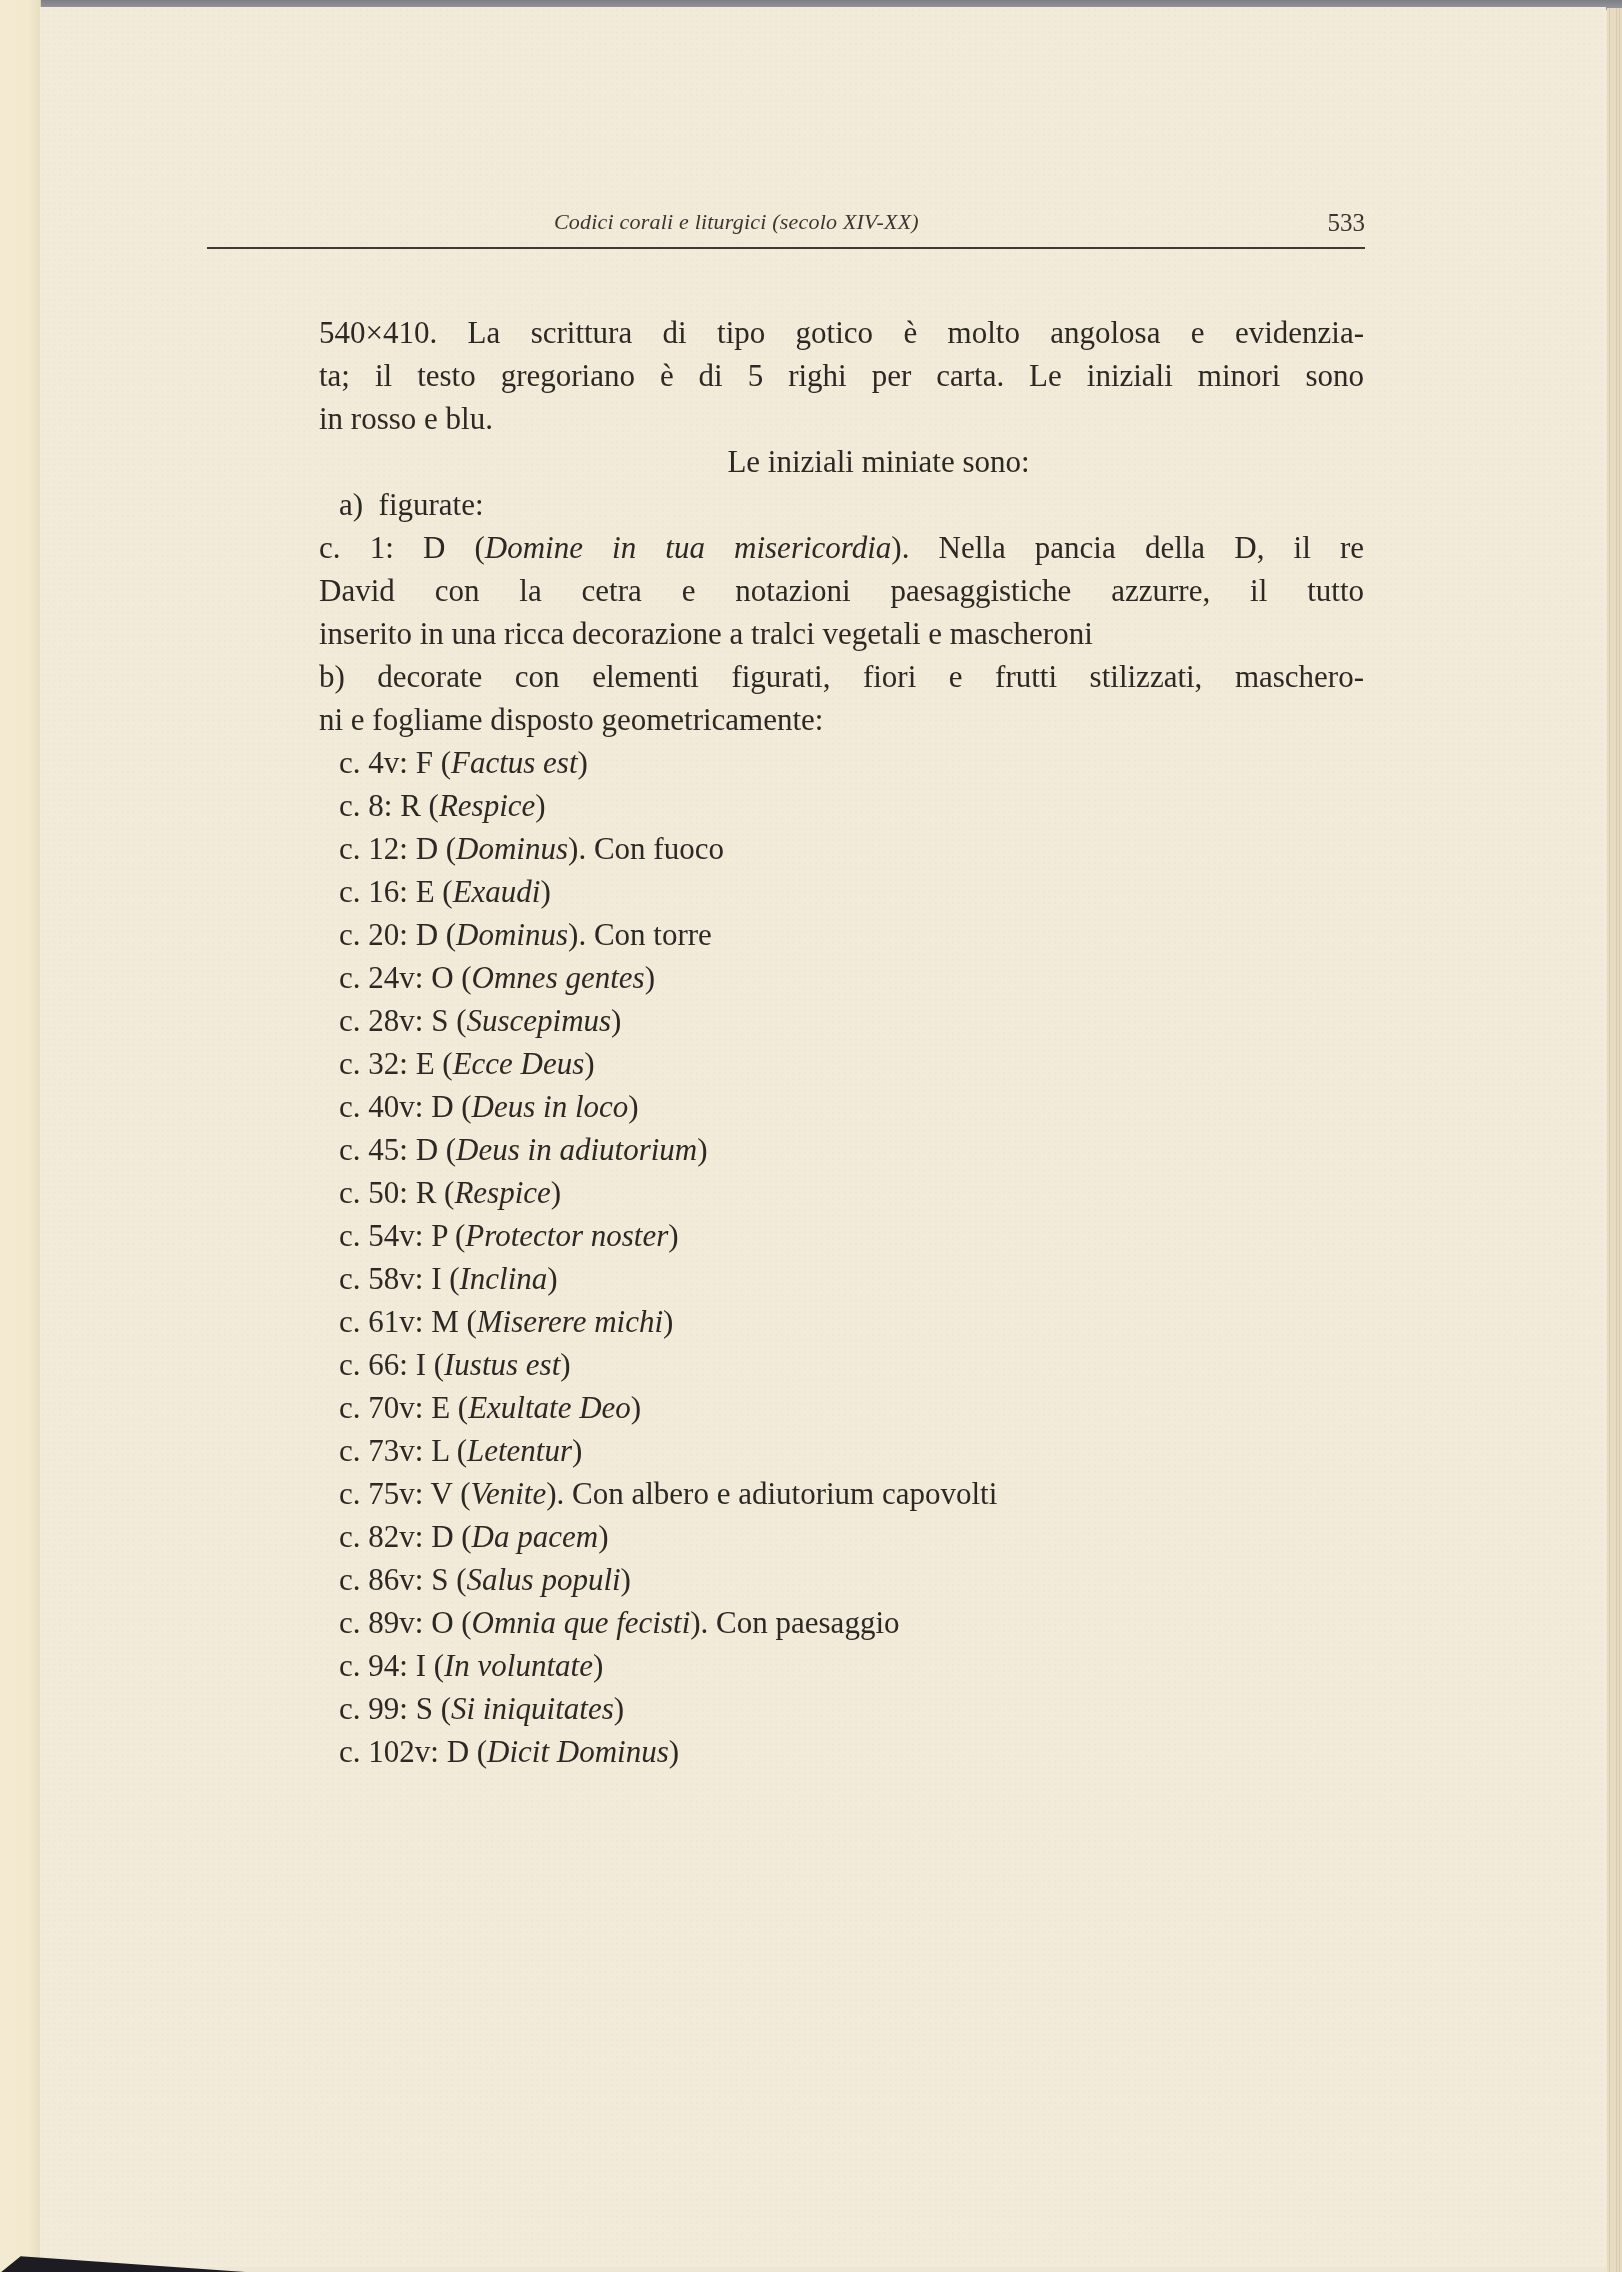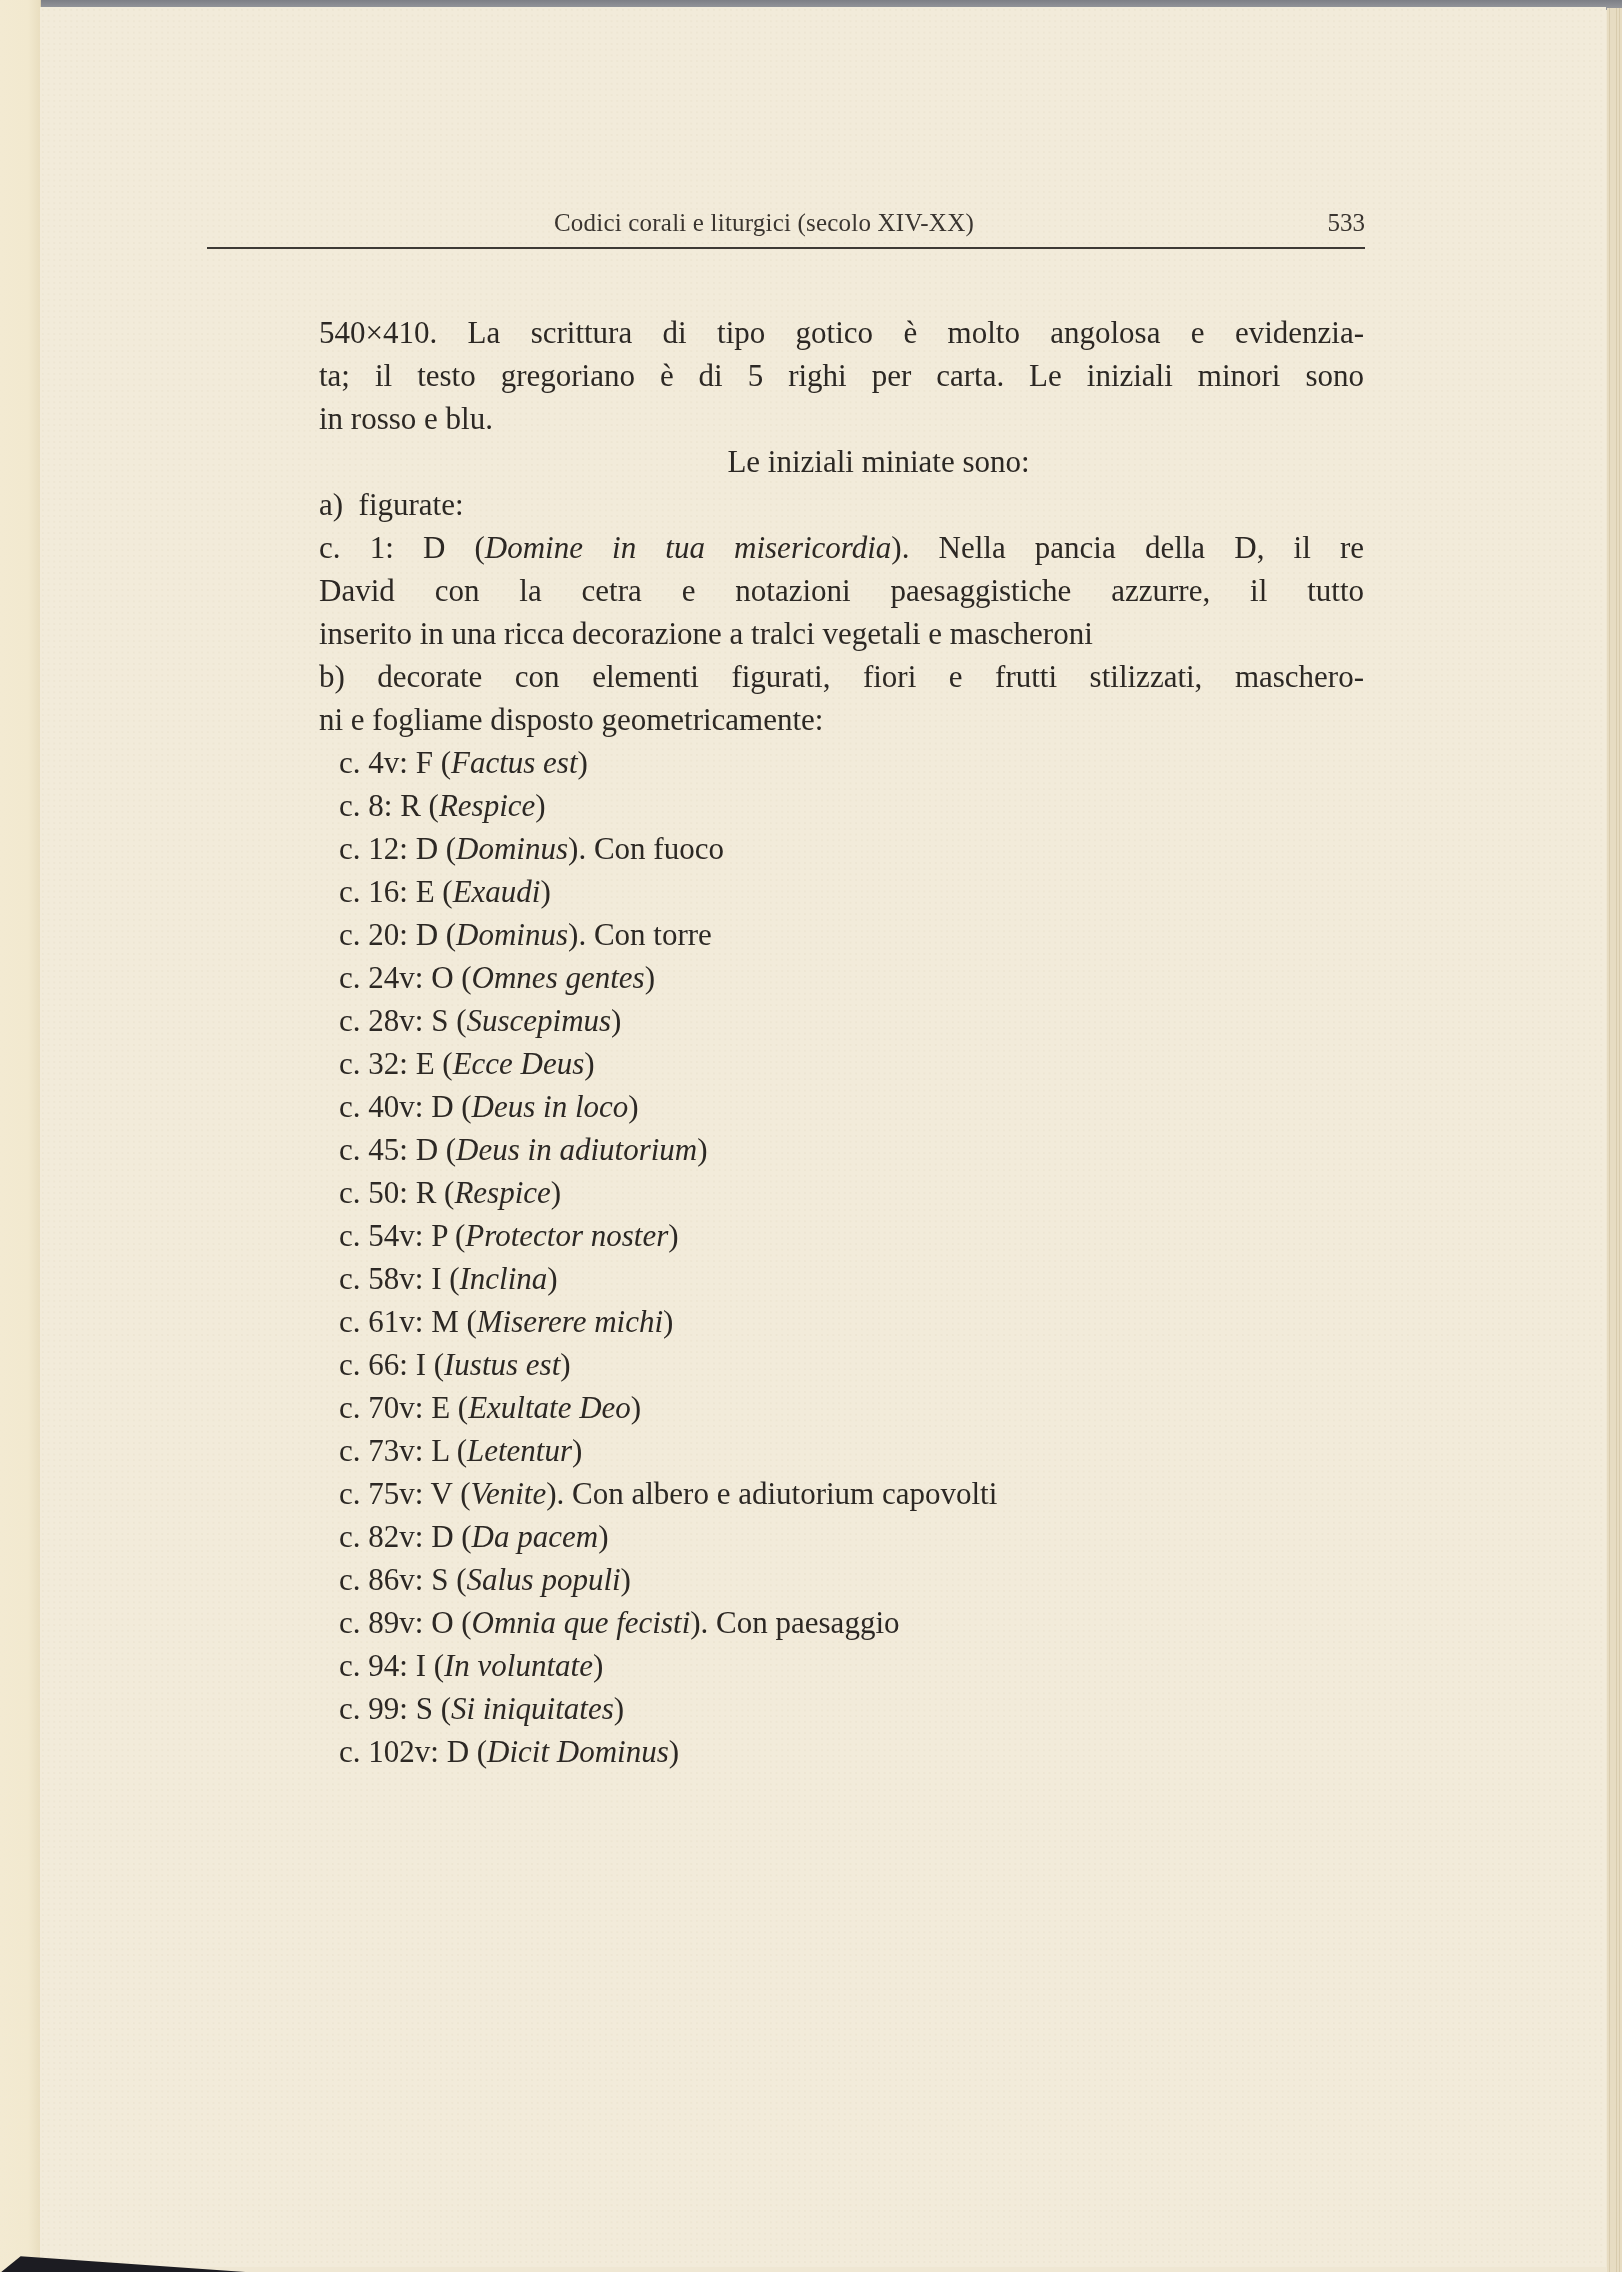--- a/index.html
+++ b/index.html
@@ -31,21 +31,21 @@
   }
   .bottom-shadow {
     position: absolute; left: 0; bottom: 0; width: 258px; height: 24px;
     background: #1c1c22; clip-path: polygon(8% 30%, 100% 100%, 0 100%);
   }
   .running-head {
     position: absolute; left: 207px; top: 207px; width: 1158px; height: 40px;
   }
   .running-title {
     position: absolute; left: 347px; top: 1.6px;
-    font-size: 25px; color: #3a3530; letter-spacing: 0.2px;
+    font-style: italic; font-size: 22px; color: #3a3530; letter-spacing: 0.2px;
   }
   .page-number {
     position: absolute; right: 0; top: 1.6px; font-size: 25px; color: #3a3530;
   }
   .head-rule {
     position: absolute; left: 207px; top: 247px; width: 1158px; height: 1.6px;
     background: #3d3935;
   }
   .body-text {
     position: absolute; left: 319px; top: 311px; width: 1045px;
@@ -74,21 +74,21 @@
   <span class="page-number">533</span>
 </div>
 <div class="head-rule"></div>
 
 <div class="body-text">
   <div class="line justify">540×410. La scrittura di tipo gotico è molto angolosa e evidenzia-</div>
   <div class="line justify">ta; il testo gregoriano è di 5 righi per carta. Le iniziali minori sono</div>
   <div class="line">in rosso e blu.</div>
   <div class="line indent">Le iniziali miniate sono:</div>
 
-  <div class="line" style="white-space:pre;">a)  figurate:</div>
+  <div class="line" style="white-space:pre;margin-left:20px;">a)  figurate:</div>
   <div class="line justify">
     <span>c. 1: D (</span><span class="incipit">Domine in tua misericordia</span><span>). Nella pancia della D, il re</span>
   </div>
   <div class="line justify">David con la cetra e notazioni paesaggistiche azzurre, il tutto</div>
   <div class="line">inserito in una ricca decorazione a tralci vegetali e mascheroni</div>
 
   <div class="line justify">b)  decorate con elementi figurati, fiori e frutti stilizzati, maschero-</div>
   <div class="line">ni e fogliame disposto geometricamente:</div>
 
   <ul class="item-list" id="entry-list">

